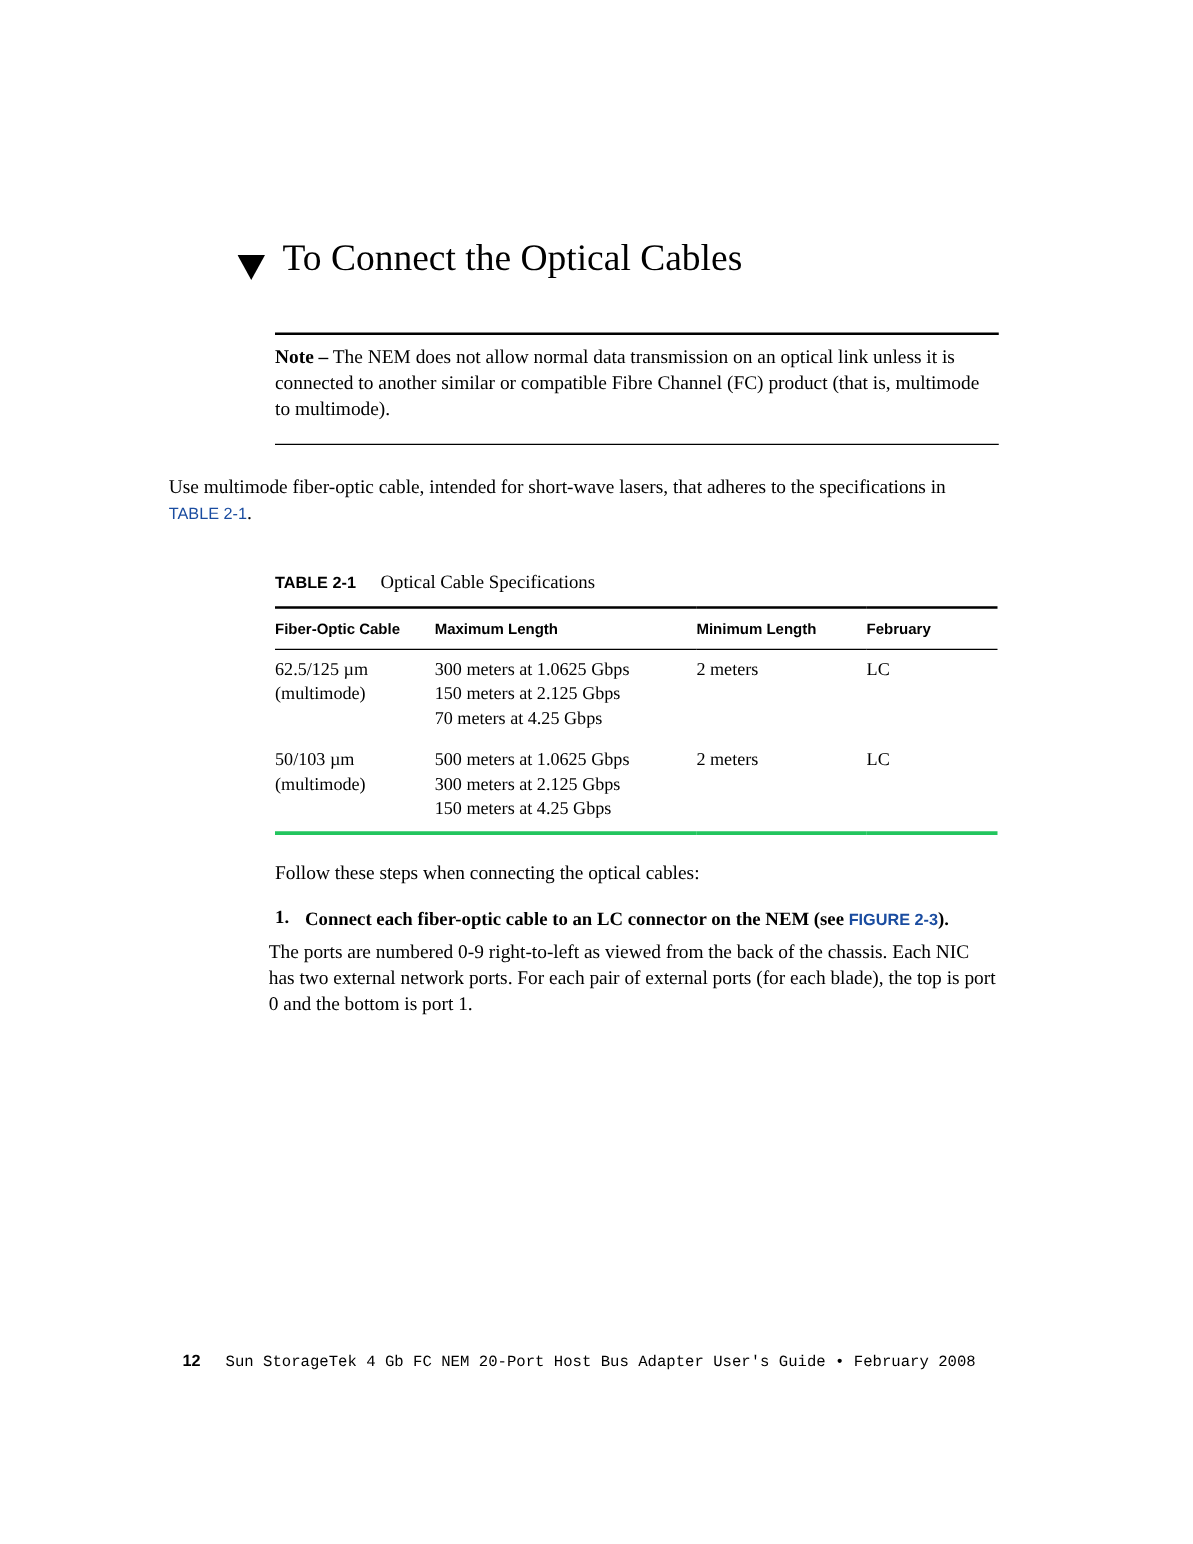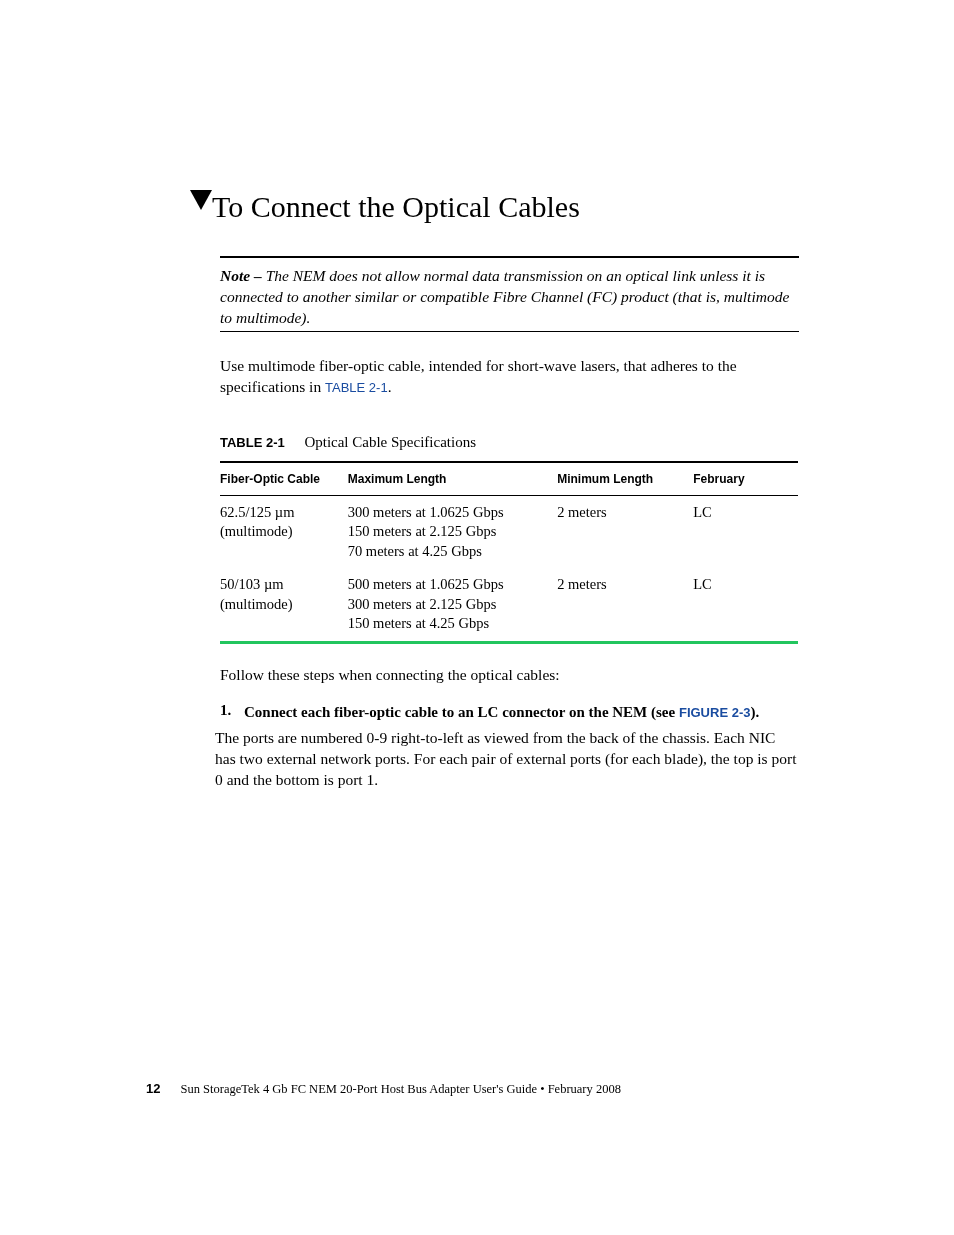--- a/index.html
+++ b/index.html
@@ -13,50 +13,49 @@
       background: #ffffff;
       font-family: Georgia, 'Times New Roman', serif;
       color: #000000;
       position: relative;
     }
     .page {
       padding: 190px 155px 0 135px;
     }
     .heading-row {
       display: flex;
-      align-items: flex-start;
+      align-items: flex-end;
+      gap: 14px;
       margin-left: 55px;
-      margin-bottom: 32px;
+      margin-bottom: 42px;
     }
     .triangle-icon svg {
       display: block;
     }
     .heading-text {
       font-size: 30px;
       font-weight: 400;
       font-family: Georgia, 'Times New Roman', serif;
     }
     .note-block {
       margin-left: 85px;
       margin-right: 0;
       border-top: 2px solid #000;
       border-bottom: 1px solid #000;
-      padding: 8px 0 2px 0;
+      padding: 8px 0 16px 0;
       margin-bottom: 24px;
-      font-style: italic;
     }
     .note-text {
       font-size: 15.5px;
       line-height: 1.35;
     }
     .note-label {
       font-weight: bold;
     }
     .body-text {
-      margin-left: 85px;
       font-size: 15.5px;
       line-height: 1.35;
       margin-bottom: 36px;
     }
     .xref-link {
       color: #1a4ca0;
       font-size: 13px;
       font-family: Arial, Helvetica, sans-serif;
     }
     .table-caption {
@@ -134,21 +133,21 @@
       display: flex;
       align-items: baseline;
       gap: 20px;
     }
     .page-number {
       font-family: Arial, Helvetica, sans-serif;
       font-size: 13px;
       font-weight: bold;
     }
     .footer-text {
-      font-family: Liberation Serif, serif;
+      font-family: Liberation Mono, monospace;
       font-size: 12.5px;
     }
   </style>
 </head>
 <body>
 
 <div class="page">
 
   <div class="heading-row">
     <span class="triangle-icon">

